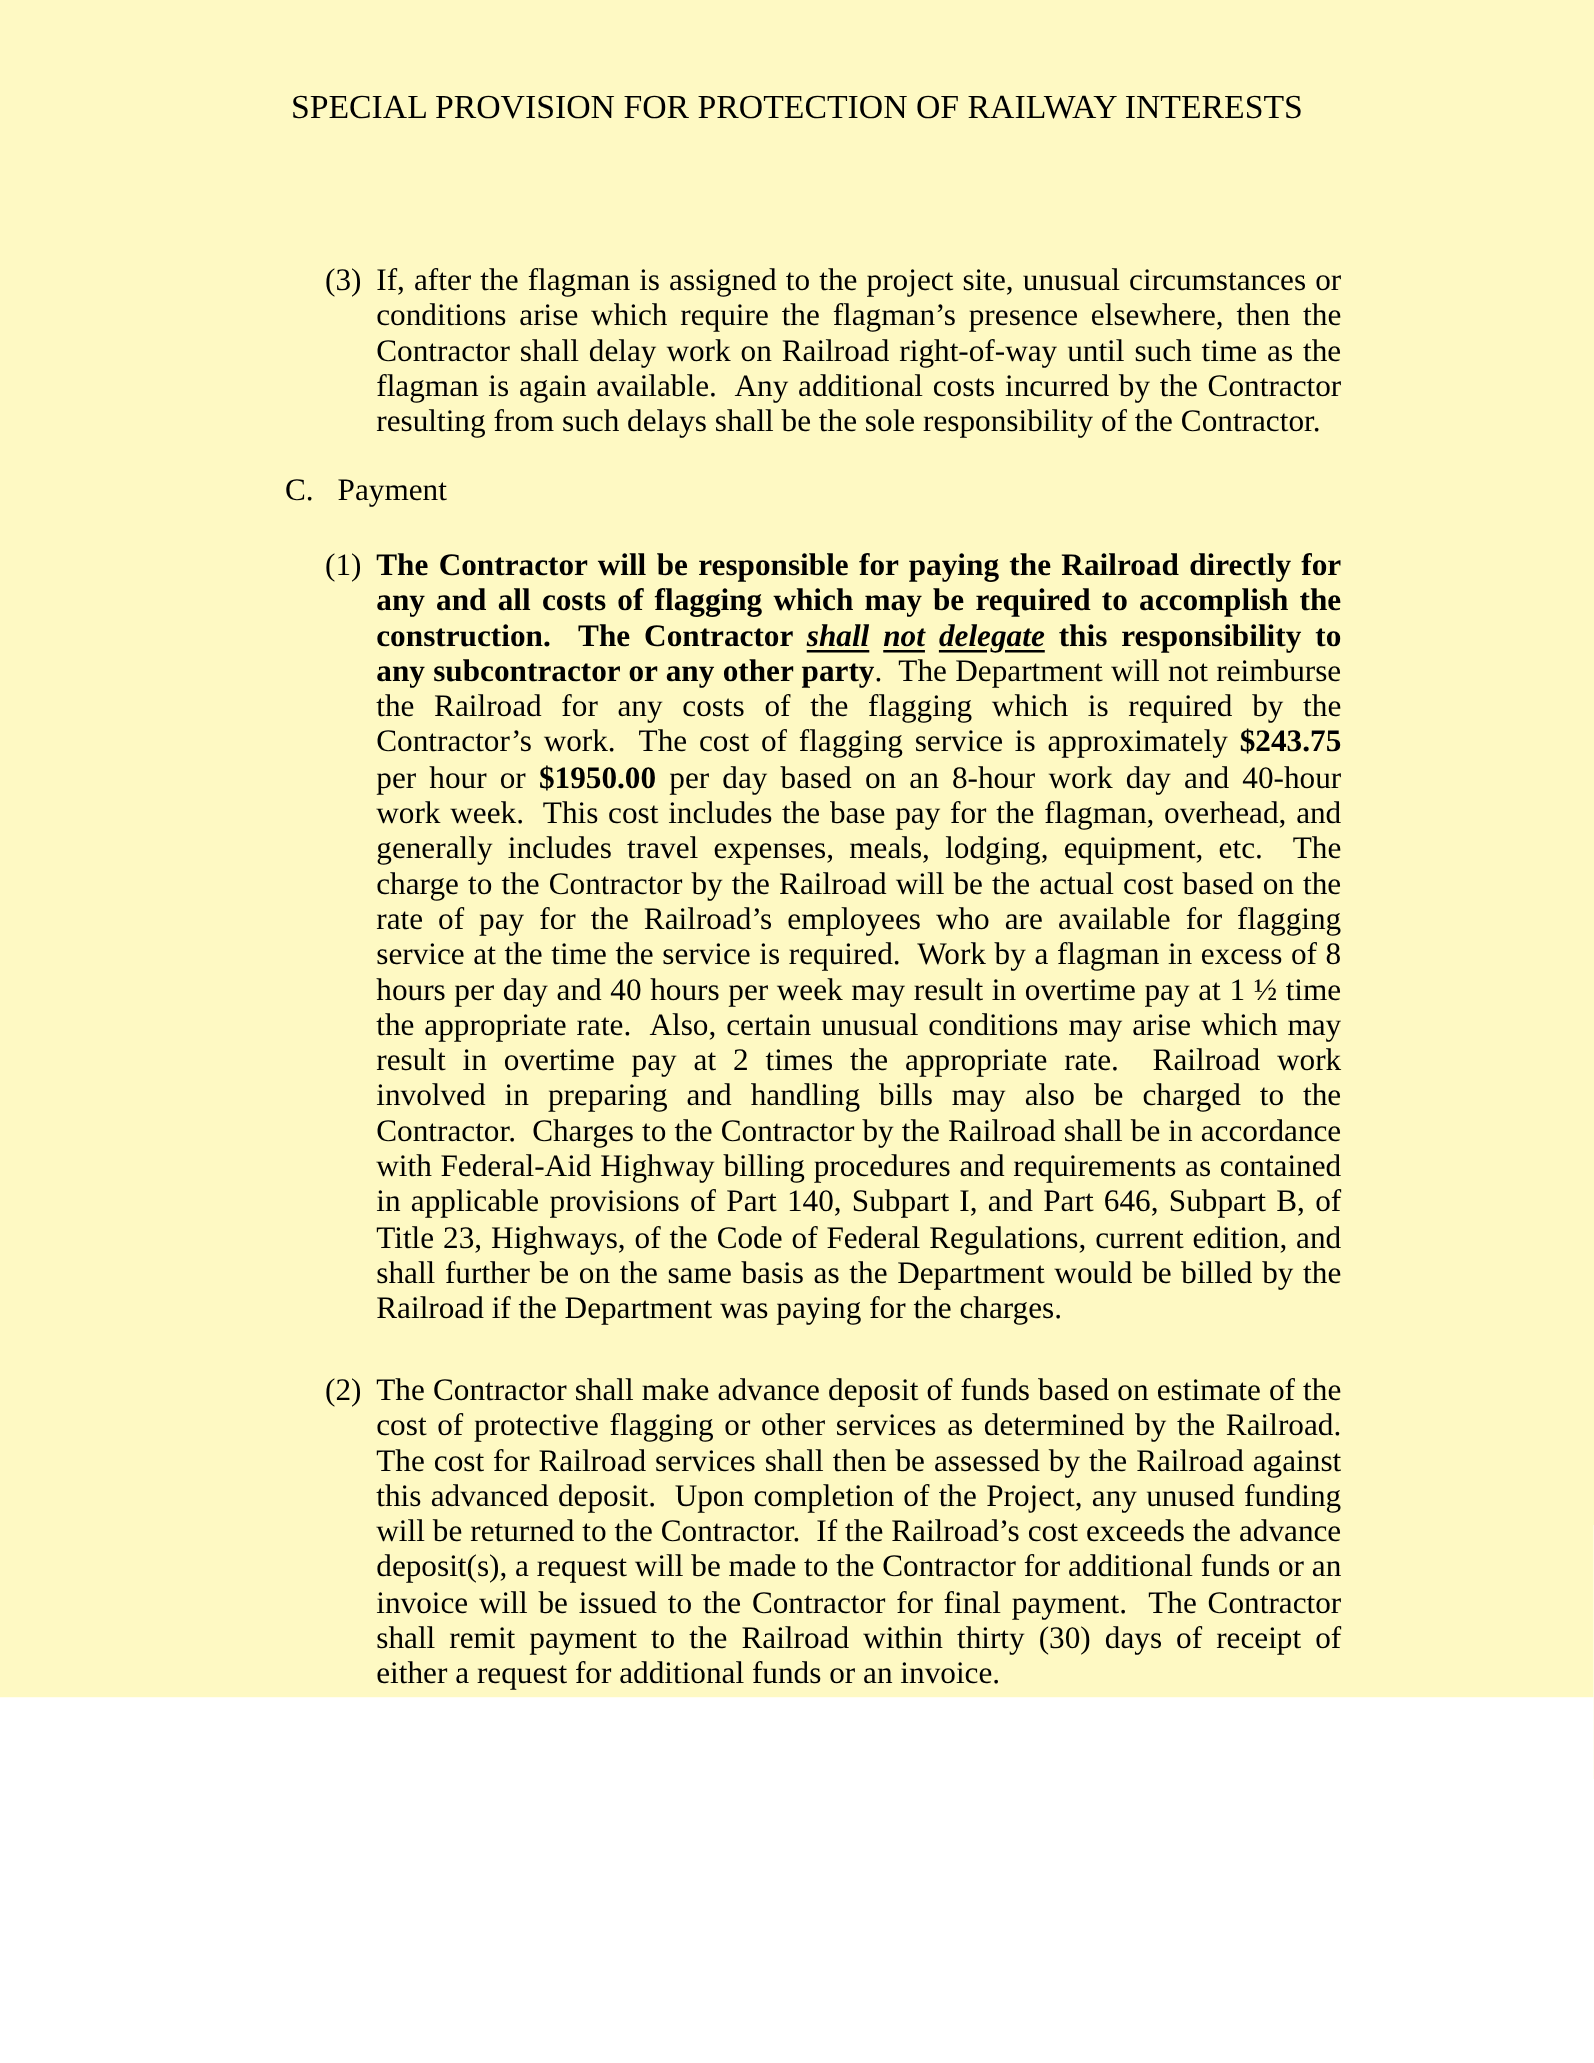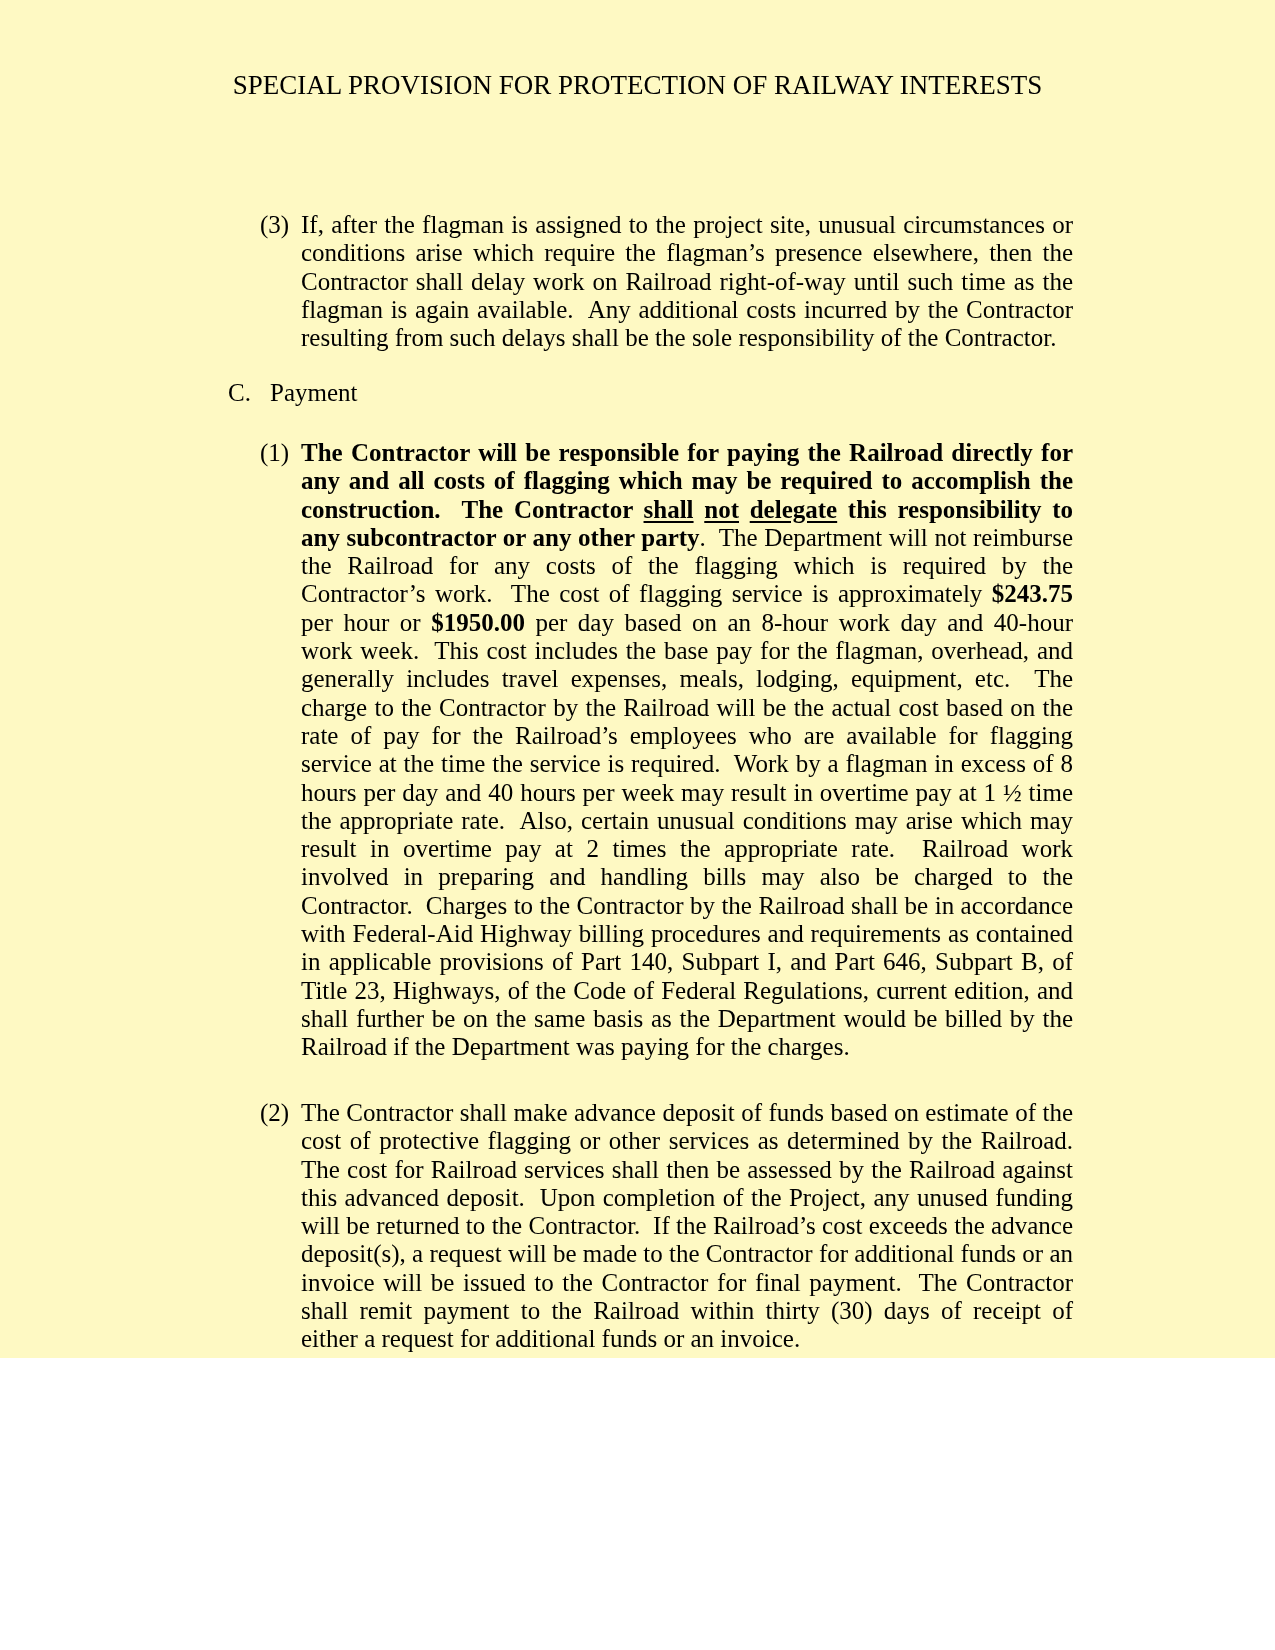--- a/index.html
+++ b/index.html
@@ -67,20 +67,21 @@
   }
   .section-heading .section-title {
     text-underline-offset: 3px;
   }
   .section-c { top: 379px; }
   .section-d { top: 1414px; }
   .bold { font-weight: bold; }
   .underline {
     text-decoration: underline;
     text-underline-offset: 3px;
+    font-style: italic;
   }
   .page-number {
     position: absolute;
     top: 1544px;
     left: 0;
     width: 100%;
     text-align: center;
   }
 </style>
 </head>

